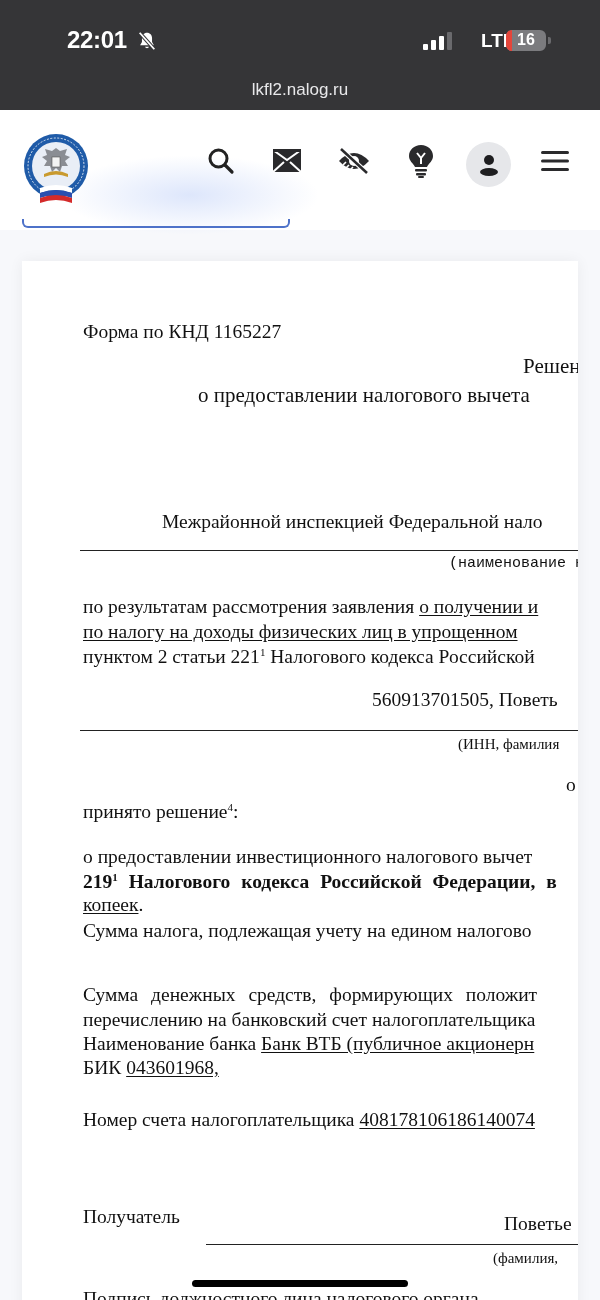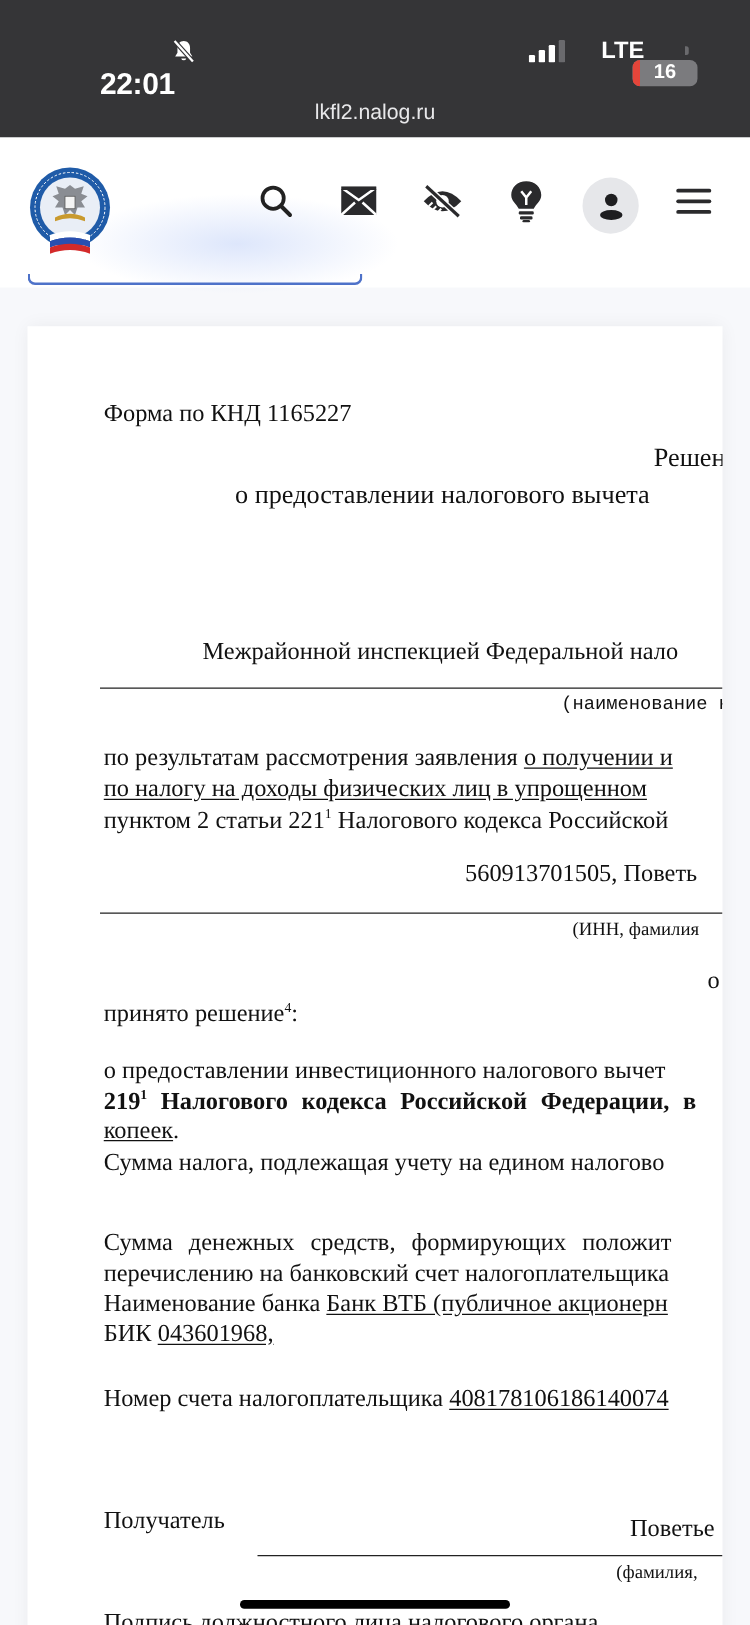--- a/index.html
+++ b/index.html
@@ -4,26 +4,26 @@
   <style>
     * { box-sizing: border-box; margin: 0; padding: 0; }
     html, body { width: 600px; height: 1300px; overflow: hidden; background: #f7f8fb; }
     body { position: relative; font-family: "Liberation Sans", sans-serif; }
 
     
     .statusbar {
       position: absolute; left: 0; top: 0; width: 600px; height: 110px;
       background: #353537; color: #fff;
     }
-    .time { position: absolute; left: 80px; top: 26px; font-size: 24px; font-weight: bold; letter-spacing: -0.3px; font-family: "Liberation Sans", sans-serif; margin-top: 28px; }
+    .time { position: absolute; left: 67px; top: 26px; font-size: 24px; font-weight: bold; letter-spacing: -0.3px; font-family: "Liberation Sans", sans-serif; }
     .bell { position: absolute; left: 136px; top: 30px; width: 22px; height: 22px; }
     .signal { position: absolute; left: 423px; top: 32px; width: 32px; height: 18px; }
     .lte { position: absolute; left: 481px; top: 30px; font-size: 19px; font-weight: bold; }
     .battery {
-      position: absolute; left: 506px; top: 48px; width: 52px; height: 21px;
+      position: absolute; left: 506px; top: 30px; width: 40px; height: 21px;
       background: #7b7b7e; border-radius: 6px; overflow: hidden;
     }
     .battery .fill { position: absolute; left: 0; top: 0; width: 6px; height: 100%; background: #e5453a; }
     .battery .num { position: absolute; left: 0; right: 0; top: 1px; text-align: center; font-size: 16px; font-weight: bold; color: #fff; }
     .battery-tip { position: absolute; left: 548px; top: 37px; width: 3px; height: 7px; background: #6a6a6d; border-radius: 0 2px 2px 0; }
     .url { position: absolute; left: 0; right: 0; top: 80px; text-align: center; font-size: 17px; color: #e8e8ea; }
 
     
     .header { position: absolute; left: 0; top: 110px; width: 600px; height: 120px; background: #fff; }
     .glow { position: absolute; left: 60px; top: 45px; width: 260px; height: 80px; background: radial-gradient(ellipse at center, rgba(210,222,250,0.75), rgba(255,255,255,0) 70%); }
@@ -139,21 +139,21 @@
 </div>
 <div class="underline-tab"></div>
 
 <div class="right-strip"></div>
 
 <div class="card">
   <div class="doc">
     <div class="t" style="left:61px; top:60px;">Форма по КНД 1165227</div>
 
     <div class="t" style="left:468px; top:94px; font-size:21px;margin-left:33px;">Решение</div>
-    <div class="t" style="left:166px; top:123px; font-size:21px;">о предоставлении налогового вычета</div>
+    <div class="t" style="left:176px; top:123px; font-size:21px;">о предоставлении налогового вычета</div>
 
     <div class="t" style="left:140px; top:250px;">Межрайонной инспекцией Федеральной нало</div>
     <div class="rule" style="left:58px; top:289px; width:498px;"></div>
     <div class="t small" style="left:427px; top:292px;font-family:Liberation Mono, monospace;">(наименование на</div>
 
     <div class="t u" style="left:61px; top:360px;">по налогу на доходы физических лиц в упрощенном</div>
     <div class="t" style="left:61px; top:335px;">
       <span>по результатам рассмотрения заявления </span><span class="u">о получении и</span>
     </div>
     <div class="t" style="left:61px; top:385px;">

